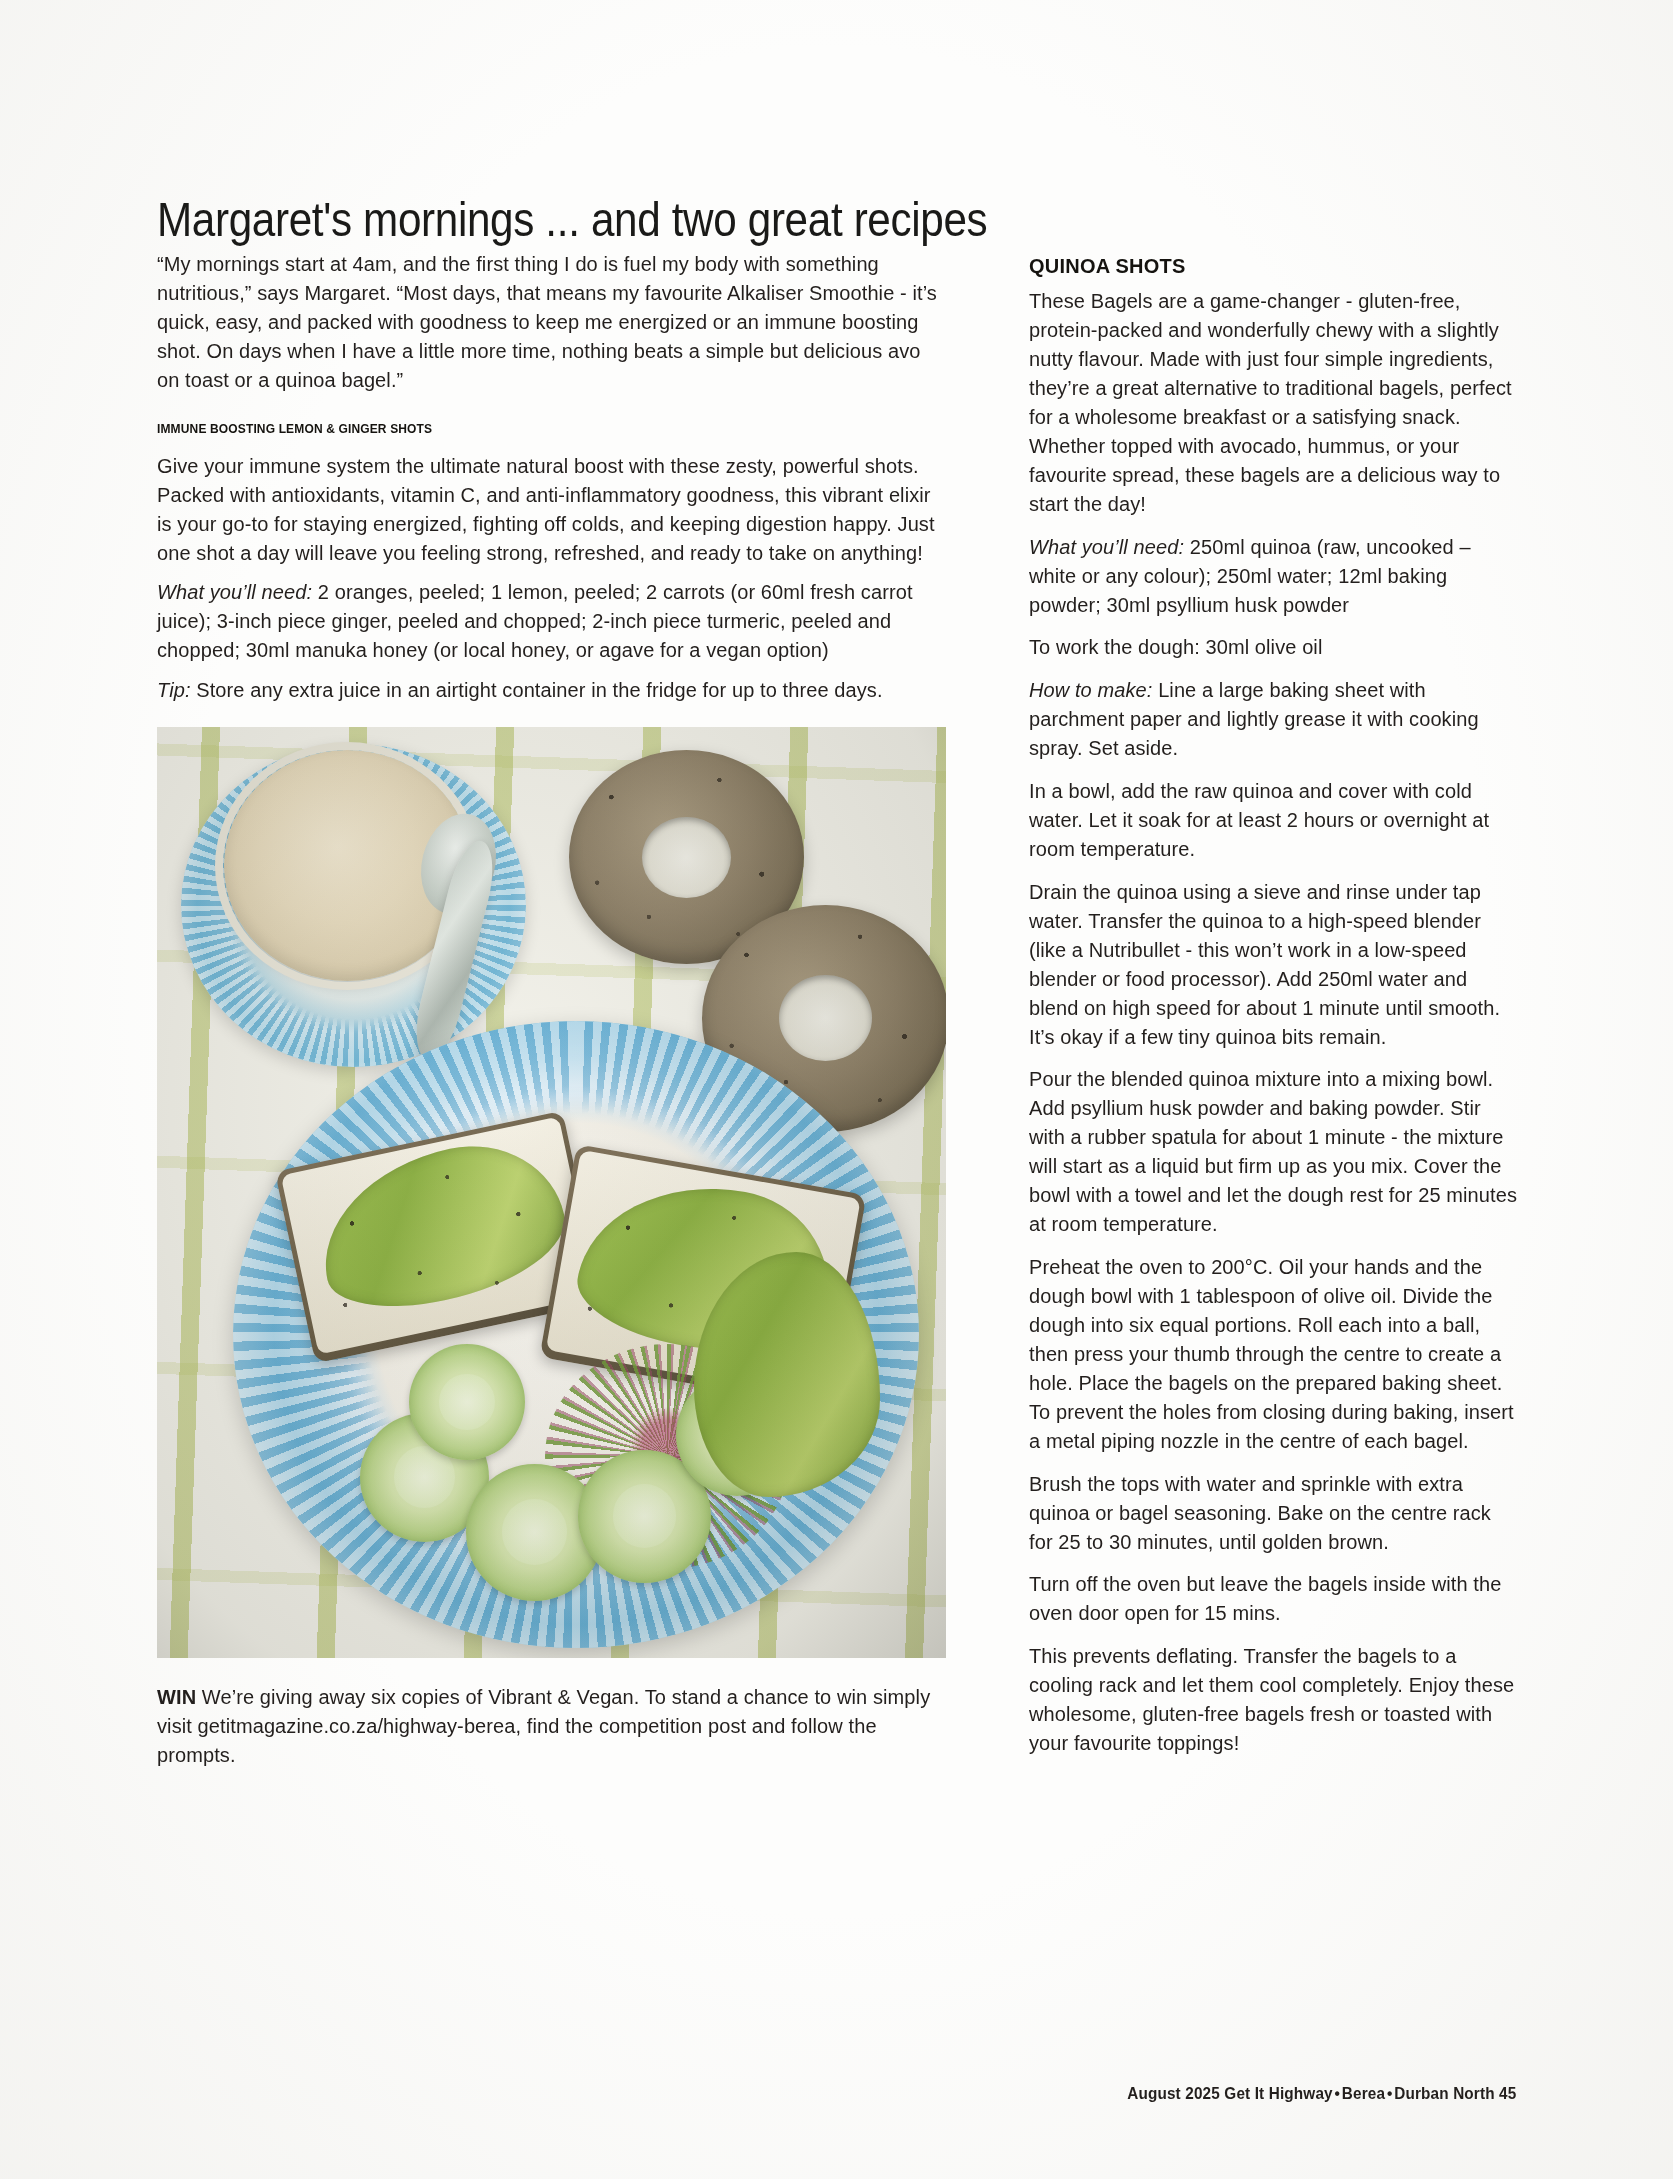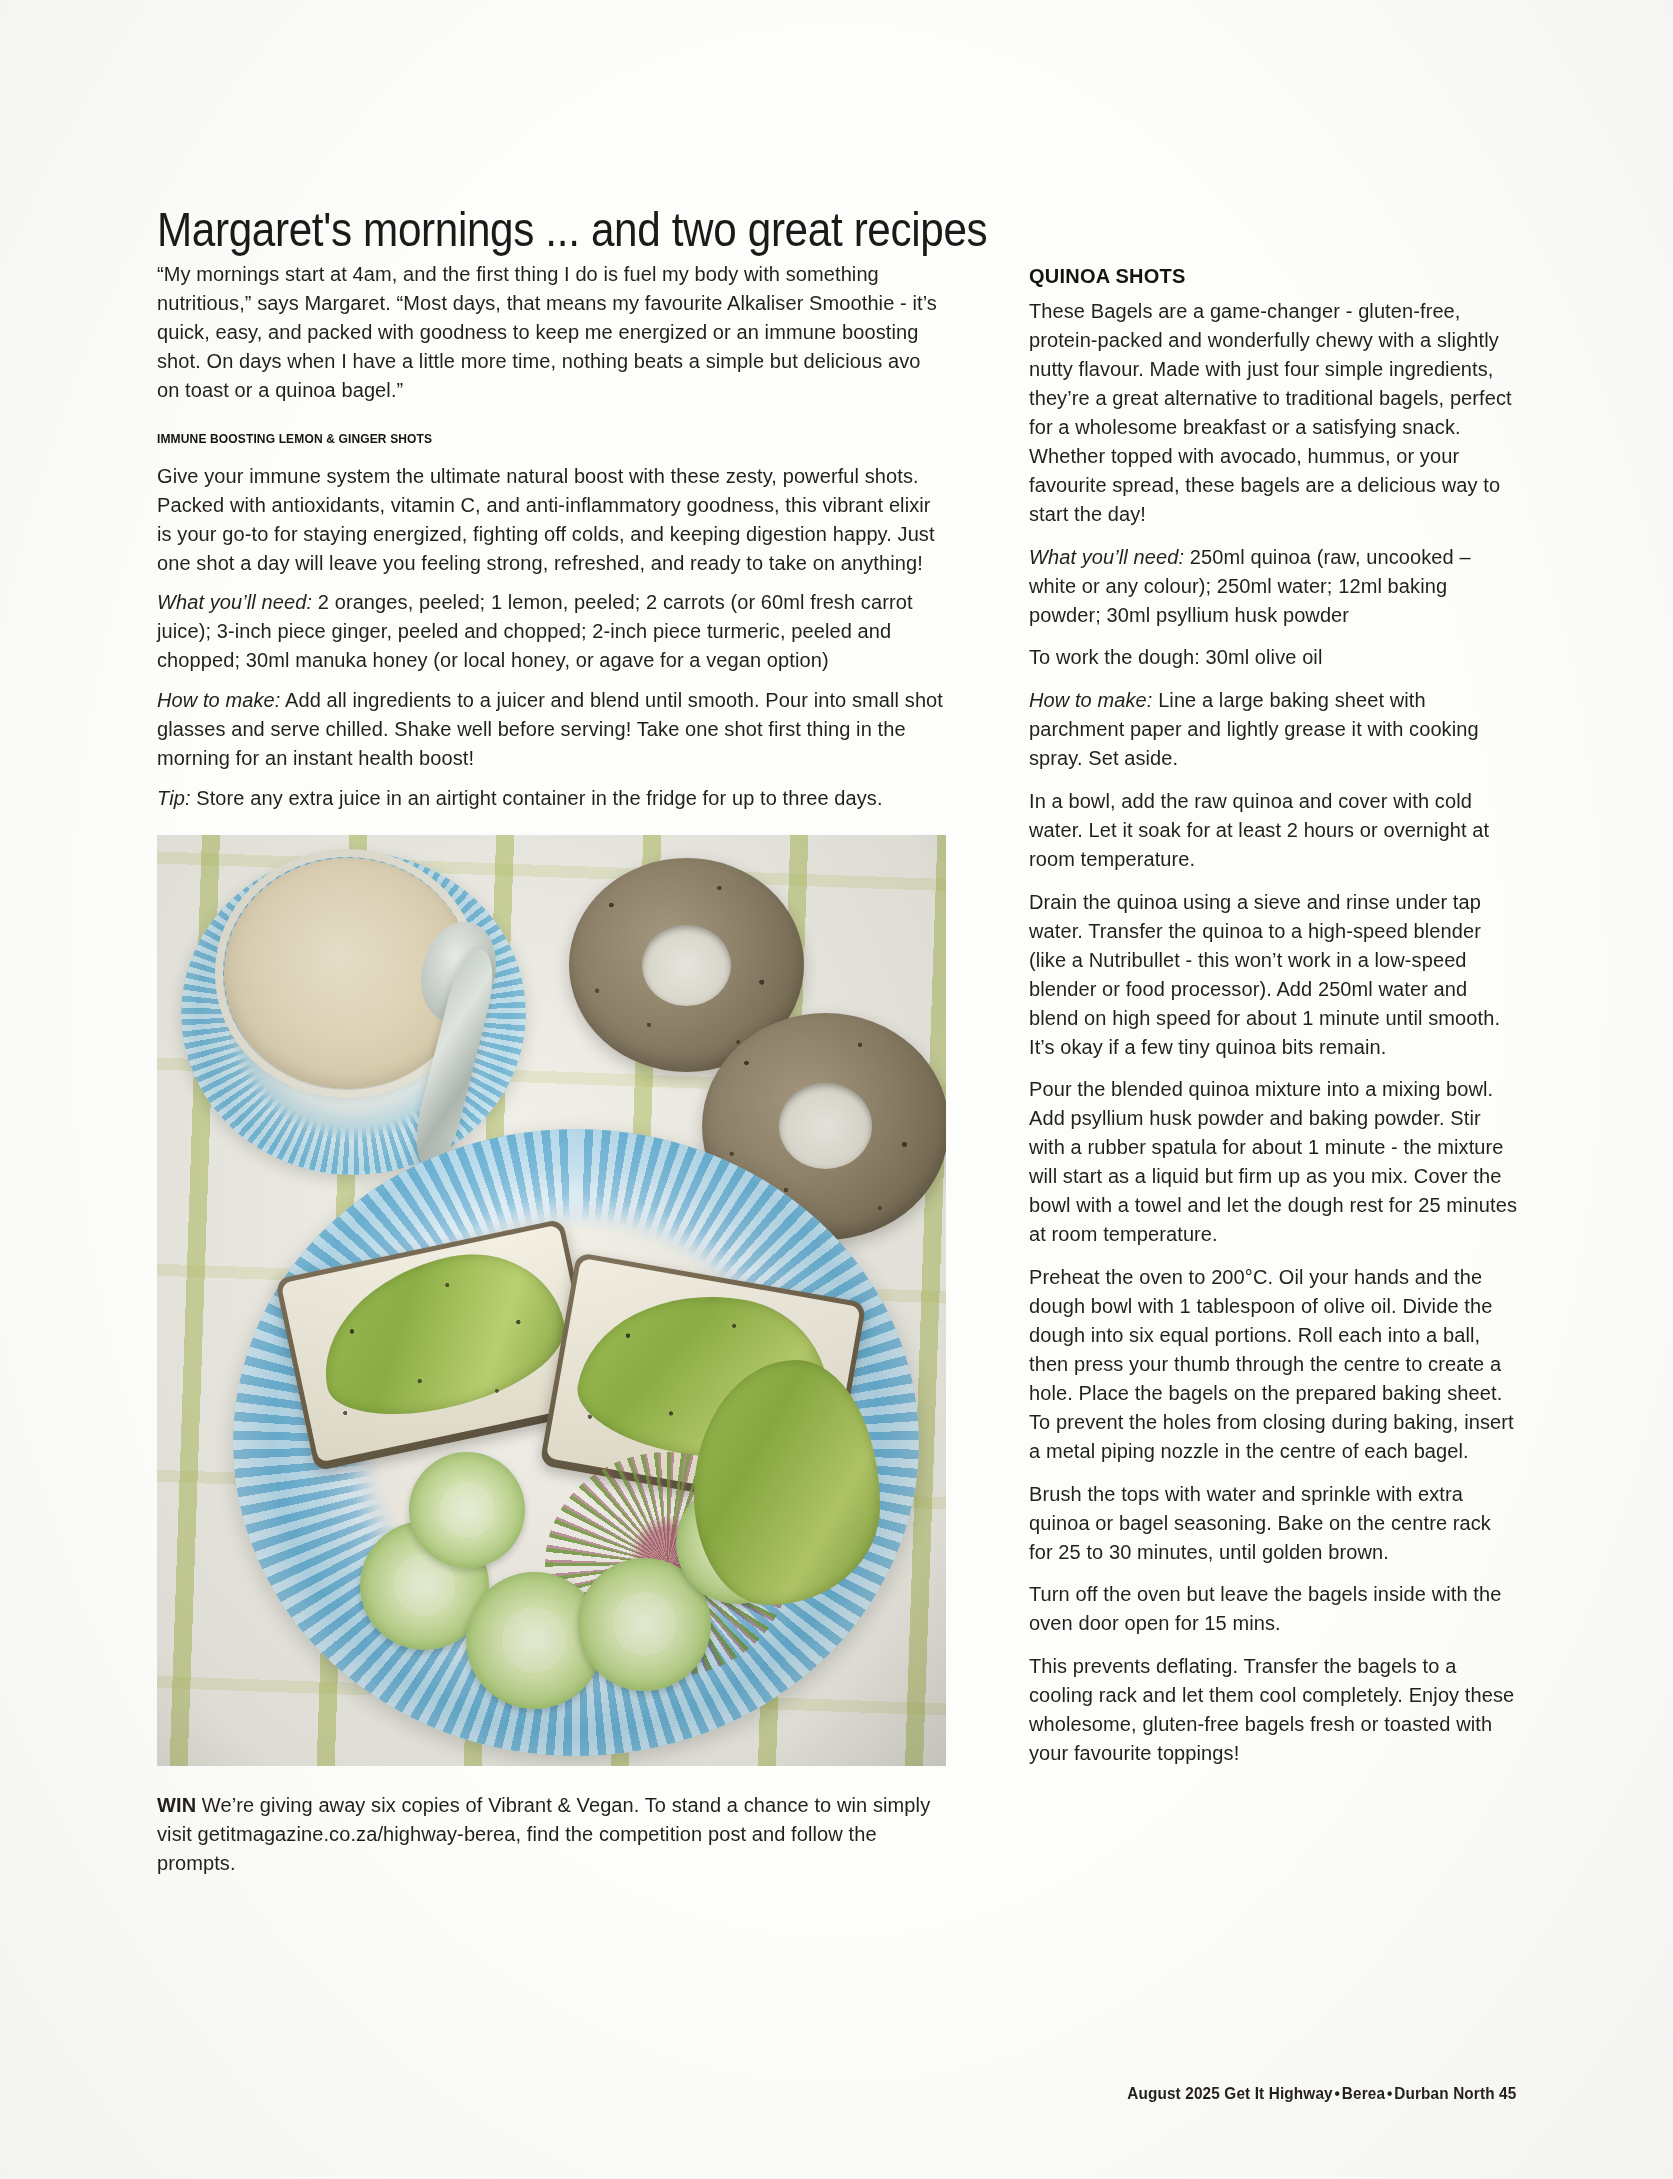--- a/index.html
+++ b/index.html
@@ -28,21 +28,21 @@
     position: absolute;
     inset: 0;
     background:
       radial-gradient(ellipse at 50% 45%, rgba(255,255,255,0) 55%, rgba(236,235,231,0.55) 100%);
     pointer-events: none;
   }
 
   .content {
     position: absolute;
     left: 157px;
-    top: 206px;
+    top: 196px;
     width: 1362px;
   }
 
   
   .headline {
     font-family: "Liberation Sans Narrow", "Liberation Sans", sans-serif;
     font-size: 48px;
     line-height: 1.0;
     font-weight: 400;
     letter-spacing: -0.4px;
@@ -372,23 +372,20 @@
         <p class="lead">“My mornings start at 4am, and the first thing I do is fuel my body with something nutritious,” says Margaret. “Most days, that means my favourite Alkaliser Smoothie - it’s quick, easy, and packed with goodness to keep me energized or an immune boosting shot. On days when I have a little more time, nothing beats a simple but delicious avo on toast or a quinoa bagel.”</p>
 
         <h2 class="sub">IMMUNE BOOSTING LEMON &amp; GINGER SHOTS</h2>
 
         <p>Give your immune system the ultimate natural boost with these zesty, powerful shots. Packed with antioxidants, vitamin C, and anti-inflammatory goodness, this vibrant elixir is your go-to for staying energized, fighting off colds, and keeping digestion happy. Just one shot a day will leave you feeling strong, refreshed, and ready to take on anything!</p>
 
         <p>
           <span class="lbl">What you’ll need:</span><span> 2 oranges, peeled; 1 lemon, peeled; 2 carrots (or 60ml fresh carrot juice); 3-inch piece ginger, peeled and chopped; 2-inch piece turmeric, peeled and chopped; 30ml manuka honey (or local honey, or agave for a vegan option)</span>
         </p>
 
-        <p>
-          <span class="lbl">How to make:</span><span> Add all ingredients to a juicer and blend until smooth. Pour into small shot glasses and serve chilled. Shake well before serving! Take one shot first thing in the morning for an instant health boost!</span>
-        </p>
 
         <p>
           <span class="lbl">Tip:</span><span> Store any extra juice in an airtight container in the fridge for up to three days.</span>
         </p>
 
         <div class="photo-wrap">
           <div class="photo">
             <div class="cloth"></div>
 
             <div class="saucer">

